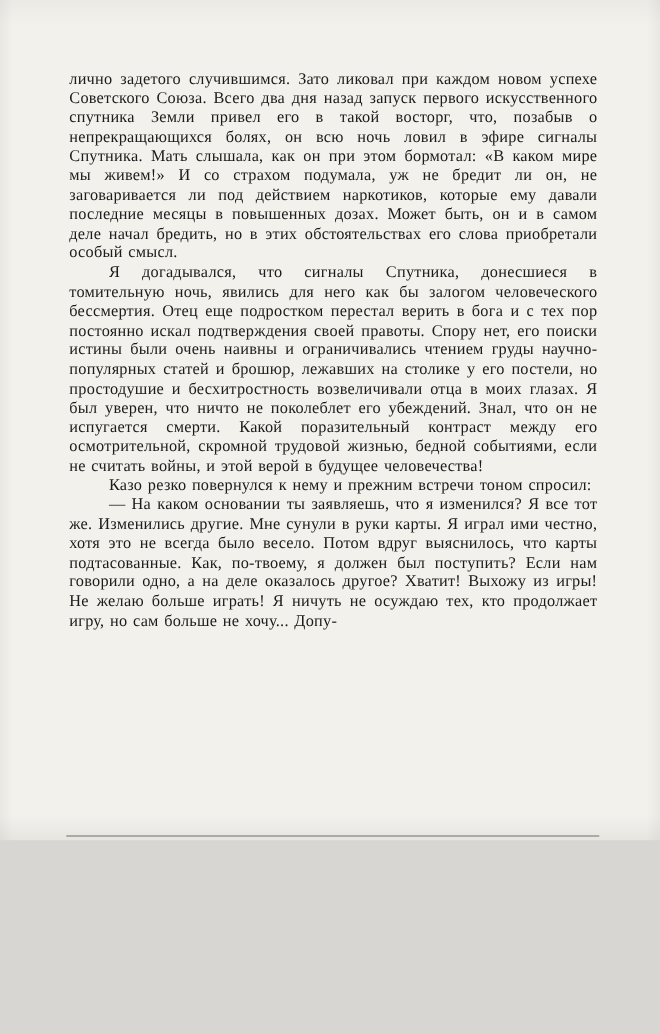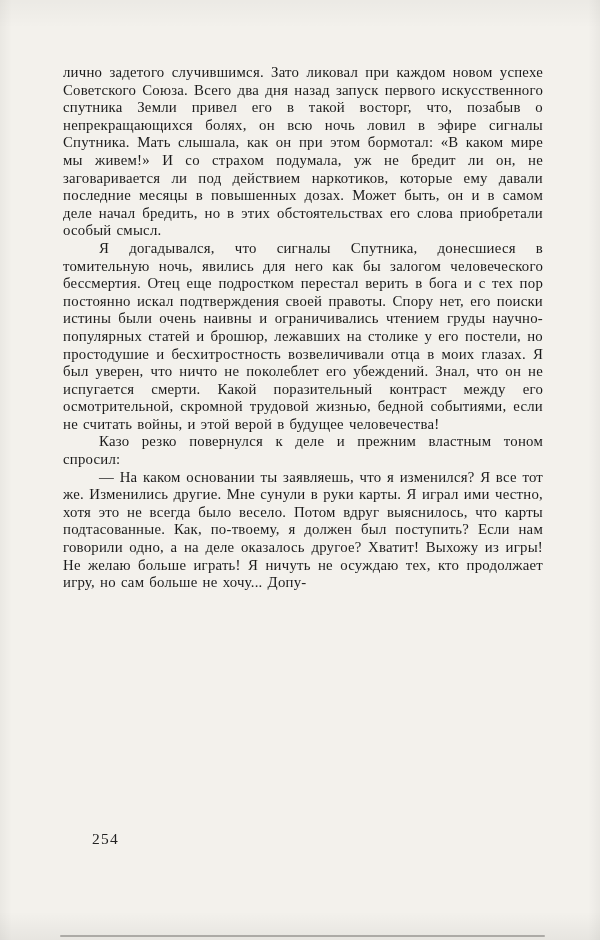--- a/index.html
+++ b/index.html
@@ -4,21 +4,21 @@
 <title>Book page scan</title>
 <style>
   html, body {
     margin: 0;
     padding: 0;
     background: #d8d6d2;
   }
   .book-page {
     position: relative;
     width: 600px;
-    height: 940px;
+    height: 764px;
     margin: 0 auto;
     background: #f3f1ec;
     background-image:
       linear-gradient(180deg, rgba(0,0,0,0.03) 0%, rgba(0,0,0,0) 3%, rgba(0,0,0,0) 97%, rgba(0,0,0,0.05) 100%),
       linear-gradient(90deg, rgba(0,0,0,0.04) 0%, rgba(0,0,0,0) 2%, rgba(0,0,0,0) 98%, rgba(0,0,0,0.04) 100%);
     overflow: hidden;
     box-sizing: border-box;
     font-family: "Liberation Serif", "DejaVu Serif", serif;
     color: #1b1b1b;
   }
@@ -60,18 +60,18 @@
     border-radius: 1px;
   }
 </style>
 </head>
 <body>
 
 <div class="book-page">
   <div class="text-block">
     <p class="continuation">лично задетого случившимся. Зато ликовал при каждом новом успехе Советского Союза. Всего два дня назад запуск первого искусственного спутника Земли привел его в такой восторг, что, позабыв о непрекращающихся болях, он всю ночь ловил в эфире сигналы Спутника. Мать слышала, как он при этом бормотал: «В каком мире мы живем!» И со страхом подумала, уж не бредит ли он, не заговаривается ли под действием наркотиков, которые ему давали последние месяцы в повышенных дозах. Может быть, он и в самом деле начал бредить, но в этих обстоятельствах его слова приобретали особый смысл.</p>
     <p>Я догадывался, что сигналы Спутника, донесшиеся в томительную ночь, явились для него как бы залогом человеческого бессмертия. Отец еще подростком перестал верить в бога и с тех пор постоянно искал подтверждения своей правоты. Спору нет, его поиски истины были очень наивны и ограничивались чтением груды научно-популярных статей и брошюр, лежавших на столике у его постели, но простодушие и бесхитростность возвеличивали отца в моих глазах. Я был уверен, что ничто не поколеблет его убеждений. Знал, что он не испугается смерти. Какой поразительный контраст между его осмотрительной, скромной трудовой жизнью, бедной событиями, если не считать войны, и этой верой в будущее человечества!</p>
-    <p>Казо резко повернулся к деле и прежним властным тоном спросил:</p>
+    <p>Казо резко повернулся к нему и прежним встречи тоном спросил:</p>
     <p>— На каком основании ты заявляешь, что я изменился? Я все тот же. Изменились другие. Мне сунули в руки карты. Я играл ими честно, хотя это не всегда было весело. Потом вдруг выяснилось, что карты подтасованные. Как, по-твоему, я должен был поступить? Если нам говорили одно, а на деле оказалось другое? Хватит! Выхожу из игры! Не желаю больше играть! Я ничуть не осуждаю тех, кто продолжает игру, но сам больше не хочу... Допу-</p>
   </div>
   <div class="page-number">254</div>
   <div class="scan-edge-bottom"></div>
 </div>
 
 </body></html>

